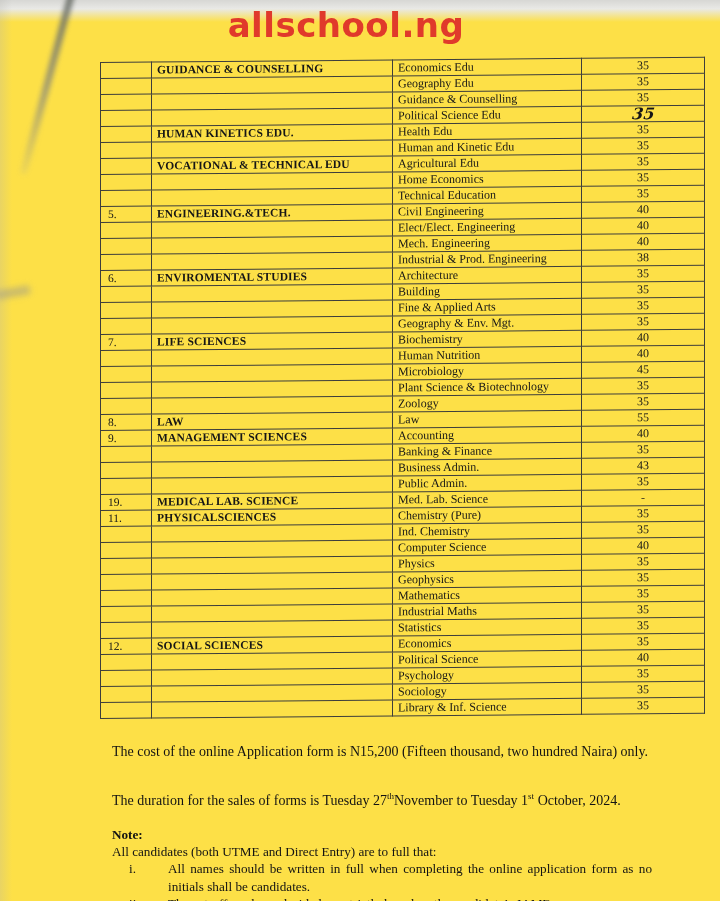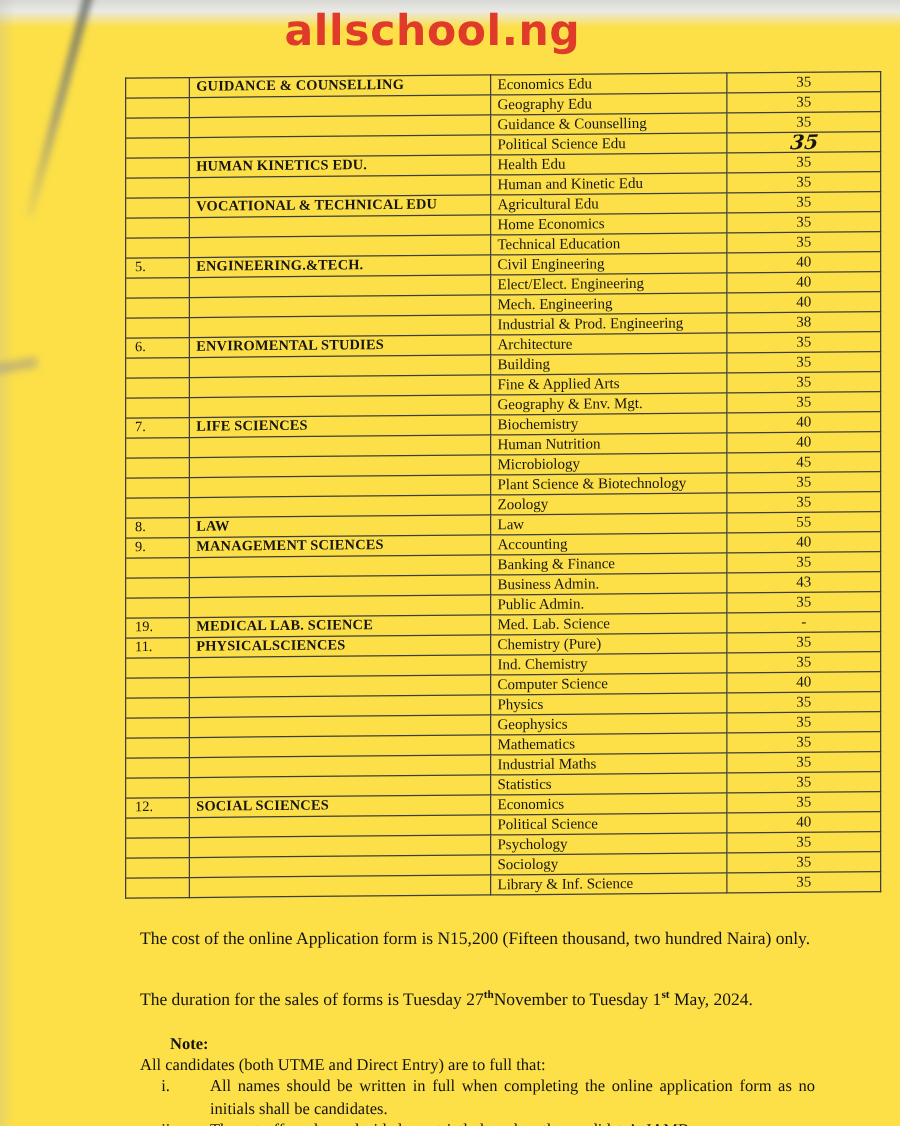--- a/index.html
+++ b/index.html
@@ -51,26 +51,26 @@
   td.c-mark.handwritten {
     font-family:"DejaVu Serif", serif; font-style:italic; font-weight:bold;
     font-size:16px; line-height:10px; transform:skewX(-6deg);
   }
   .para {
     position:absolute; left:112px; width:540px;
     font-size:14px; color:#131313;
   }
   .cost { top:741px; line-height:22px; text-align:justify;font-family:Liberation Serif, serif; }
   .duration { top:790px; line-height:22px; }
-  .duration sup { font-size:9px; line-height:0;font-weight:bold; }
+  .duration sup { font-size:9px; line-height:0; }
   .notes {
     position:absolute; left:112px; top:826px; width:540px;
     font-size:13.2px; line-height:17.2px; color:#131313;
   }
-  .note-label { font-weight:bold;margin-left:24px; }
+  .note-label { font-weight:bold; }
   .note-item { display:flex; }
   .note-marker { width:56px; padding-left:17px; box-sizing:border-box; flex:none; }
   .note-text { flex:1; text-align:justify; }
 </style>
 </head>
 <body>
 
 <div class="page">
   <div class="top-band"></div>
   <div class="left-shade"></div>
@@ -331,21 +331,21 @@
           <td class="c-sn"></td>
           <td class="c-fac"></td>
           <td class="c-dept">Library &amp; Inf. Science</td>
           <td class="c-mark">35</td>
         </tr>
       </tbody>
   </table>
 
   <div class="para cost">The cost of the online Application form is N15,200 (Fifteen thousand, two hundred Naira) only.</div>
 
-  <div class="para duration"><span>The duration for the sales of forms is Tuesday 27</span><sup>th</sup><span>November to Tuesday 1</span><sup>st</sup><span> May, 2024.</span></div>
+  <div class="para duration"><span>The duration for the sales of forms is Tuesday 27</span><sup>th</sup><span>November to Tuesday 1</span><sup>st</sup><span> October, 2024.</span></div>
 
   <div class="notes">
     <div class="note-label">Note:</div>
     <div class="note-intro">All candidates (both UTME and Direct Entry) are to full that:</div>
     <div class="note-item">
       <span class="note-marker">i.</span>
       <span class="note-text">All names should be written in full when completing the online application form as no initials shall be candidates.</span>
     </div>
     <div class="note-item">
       <span class="note-marker">ii.</span>

